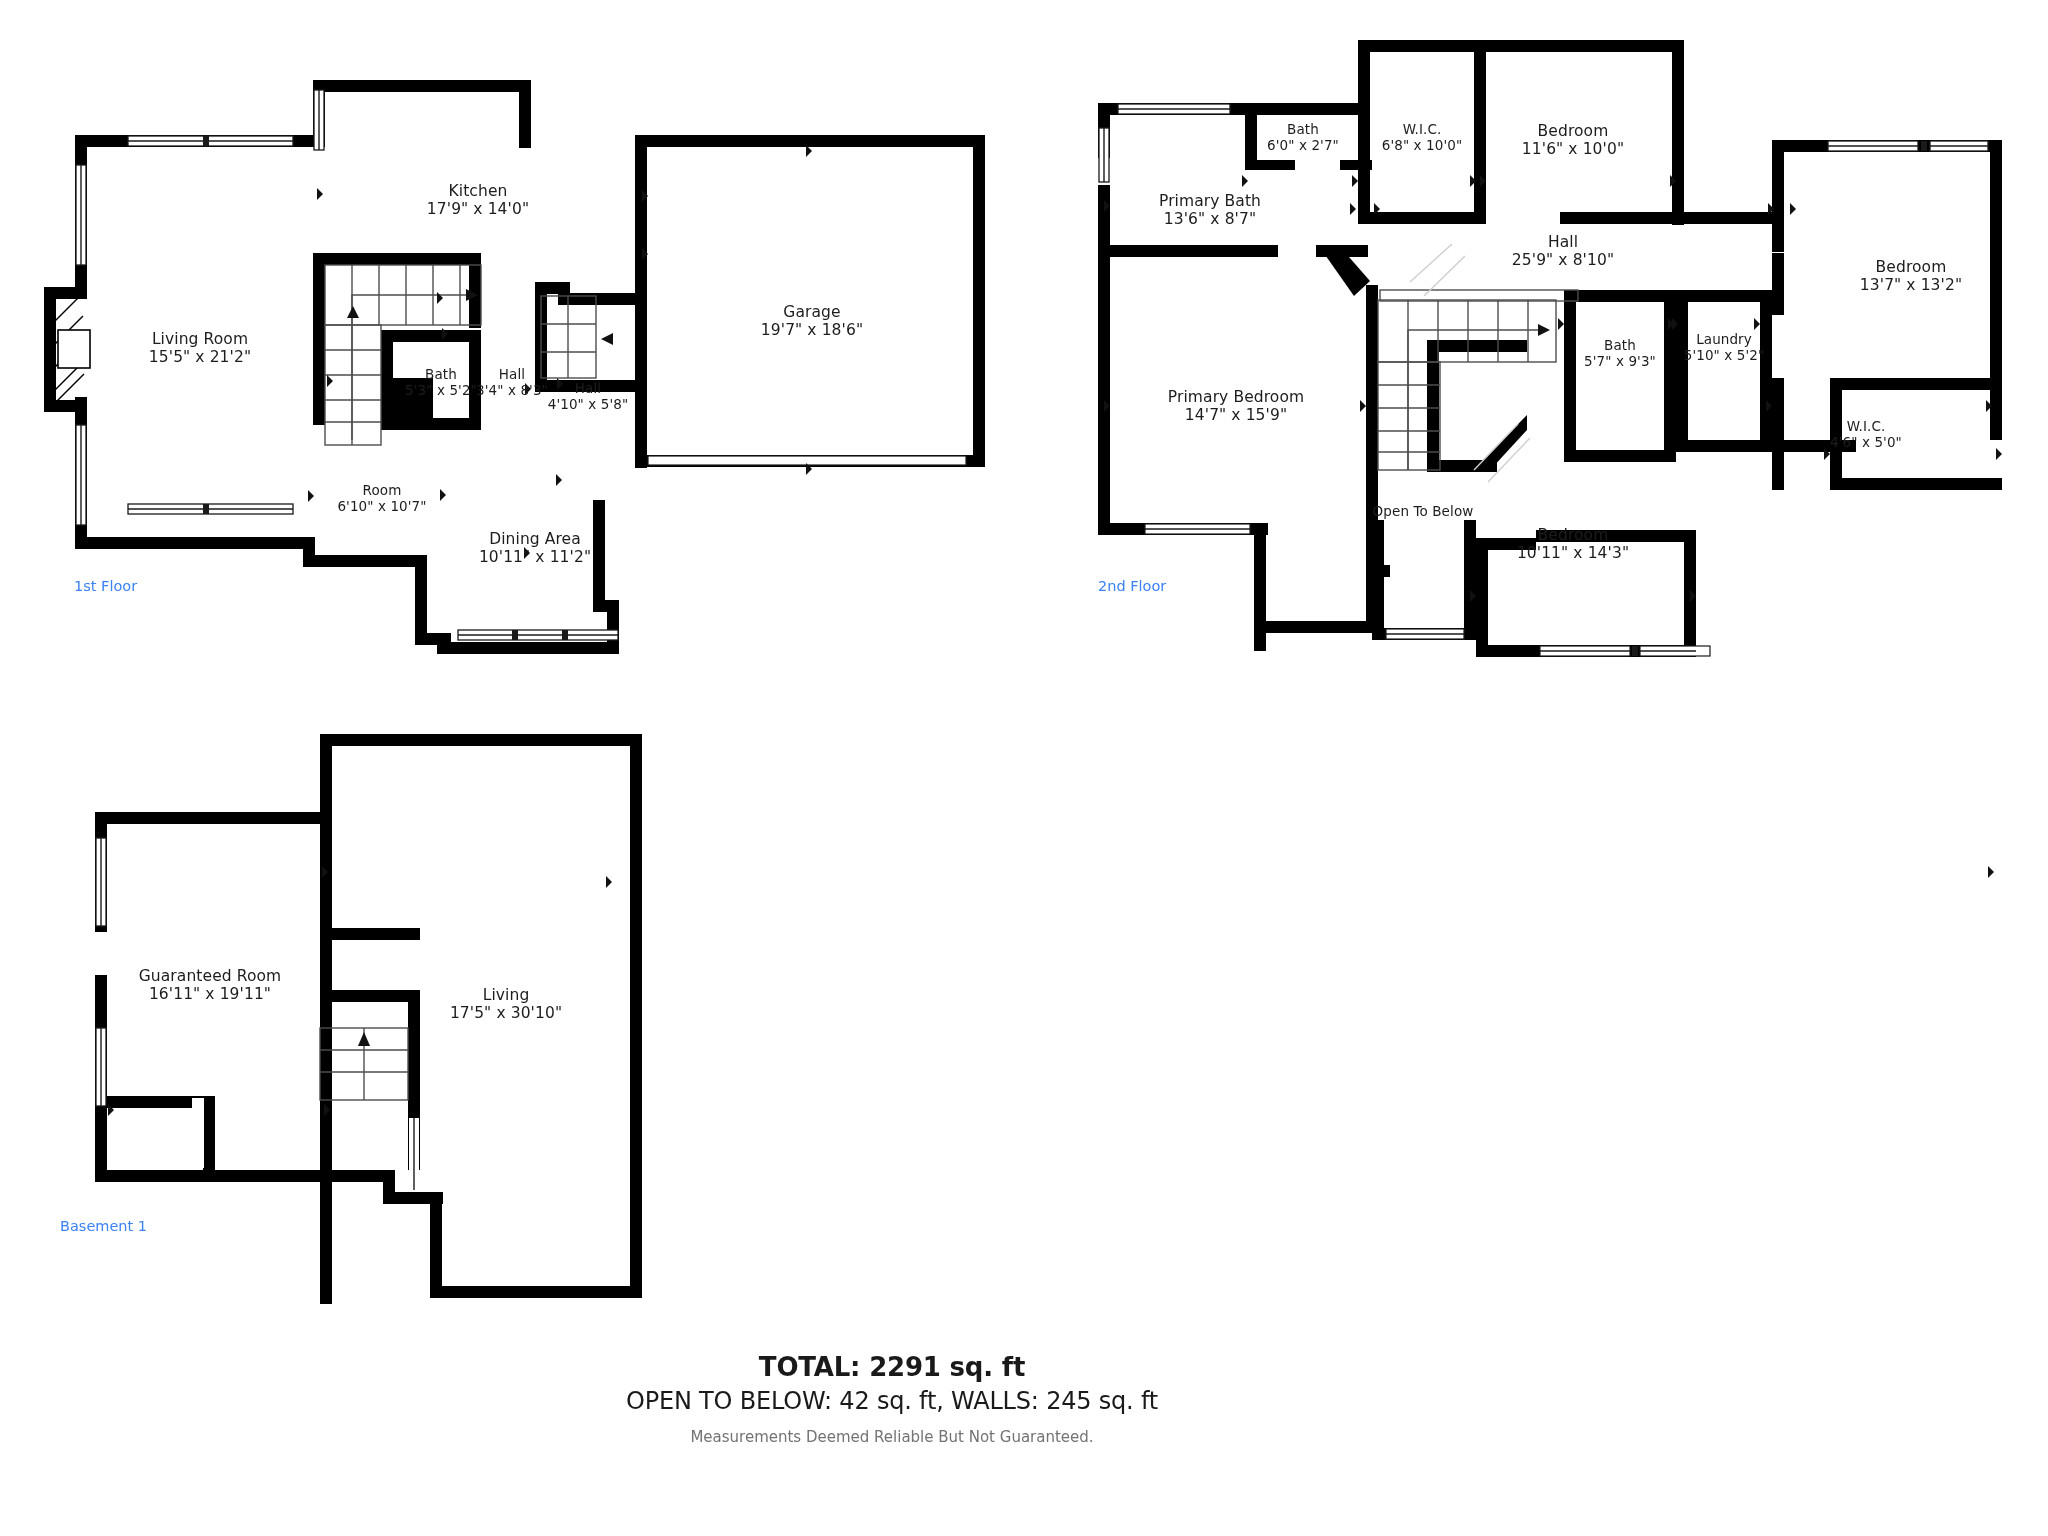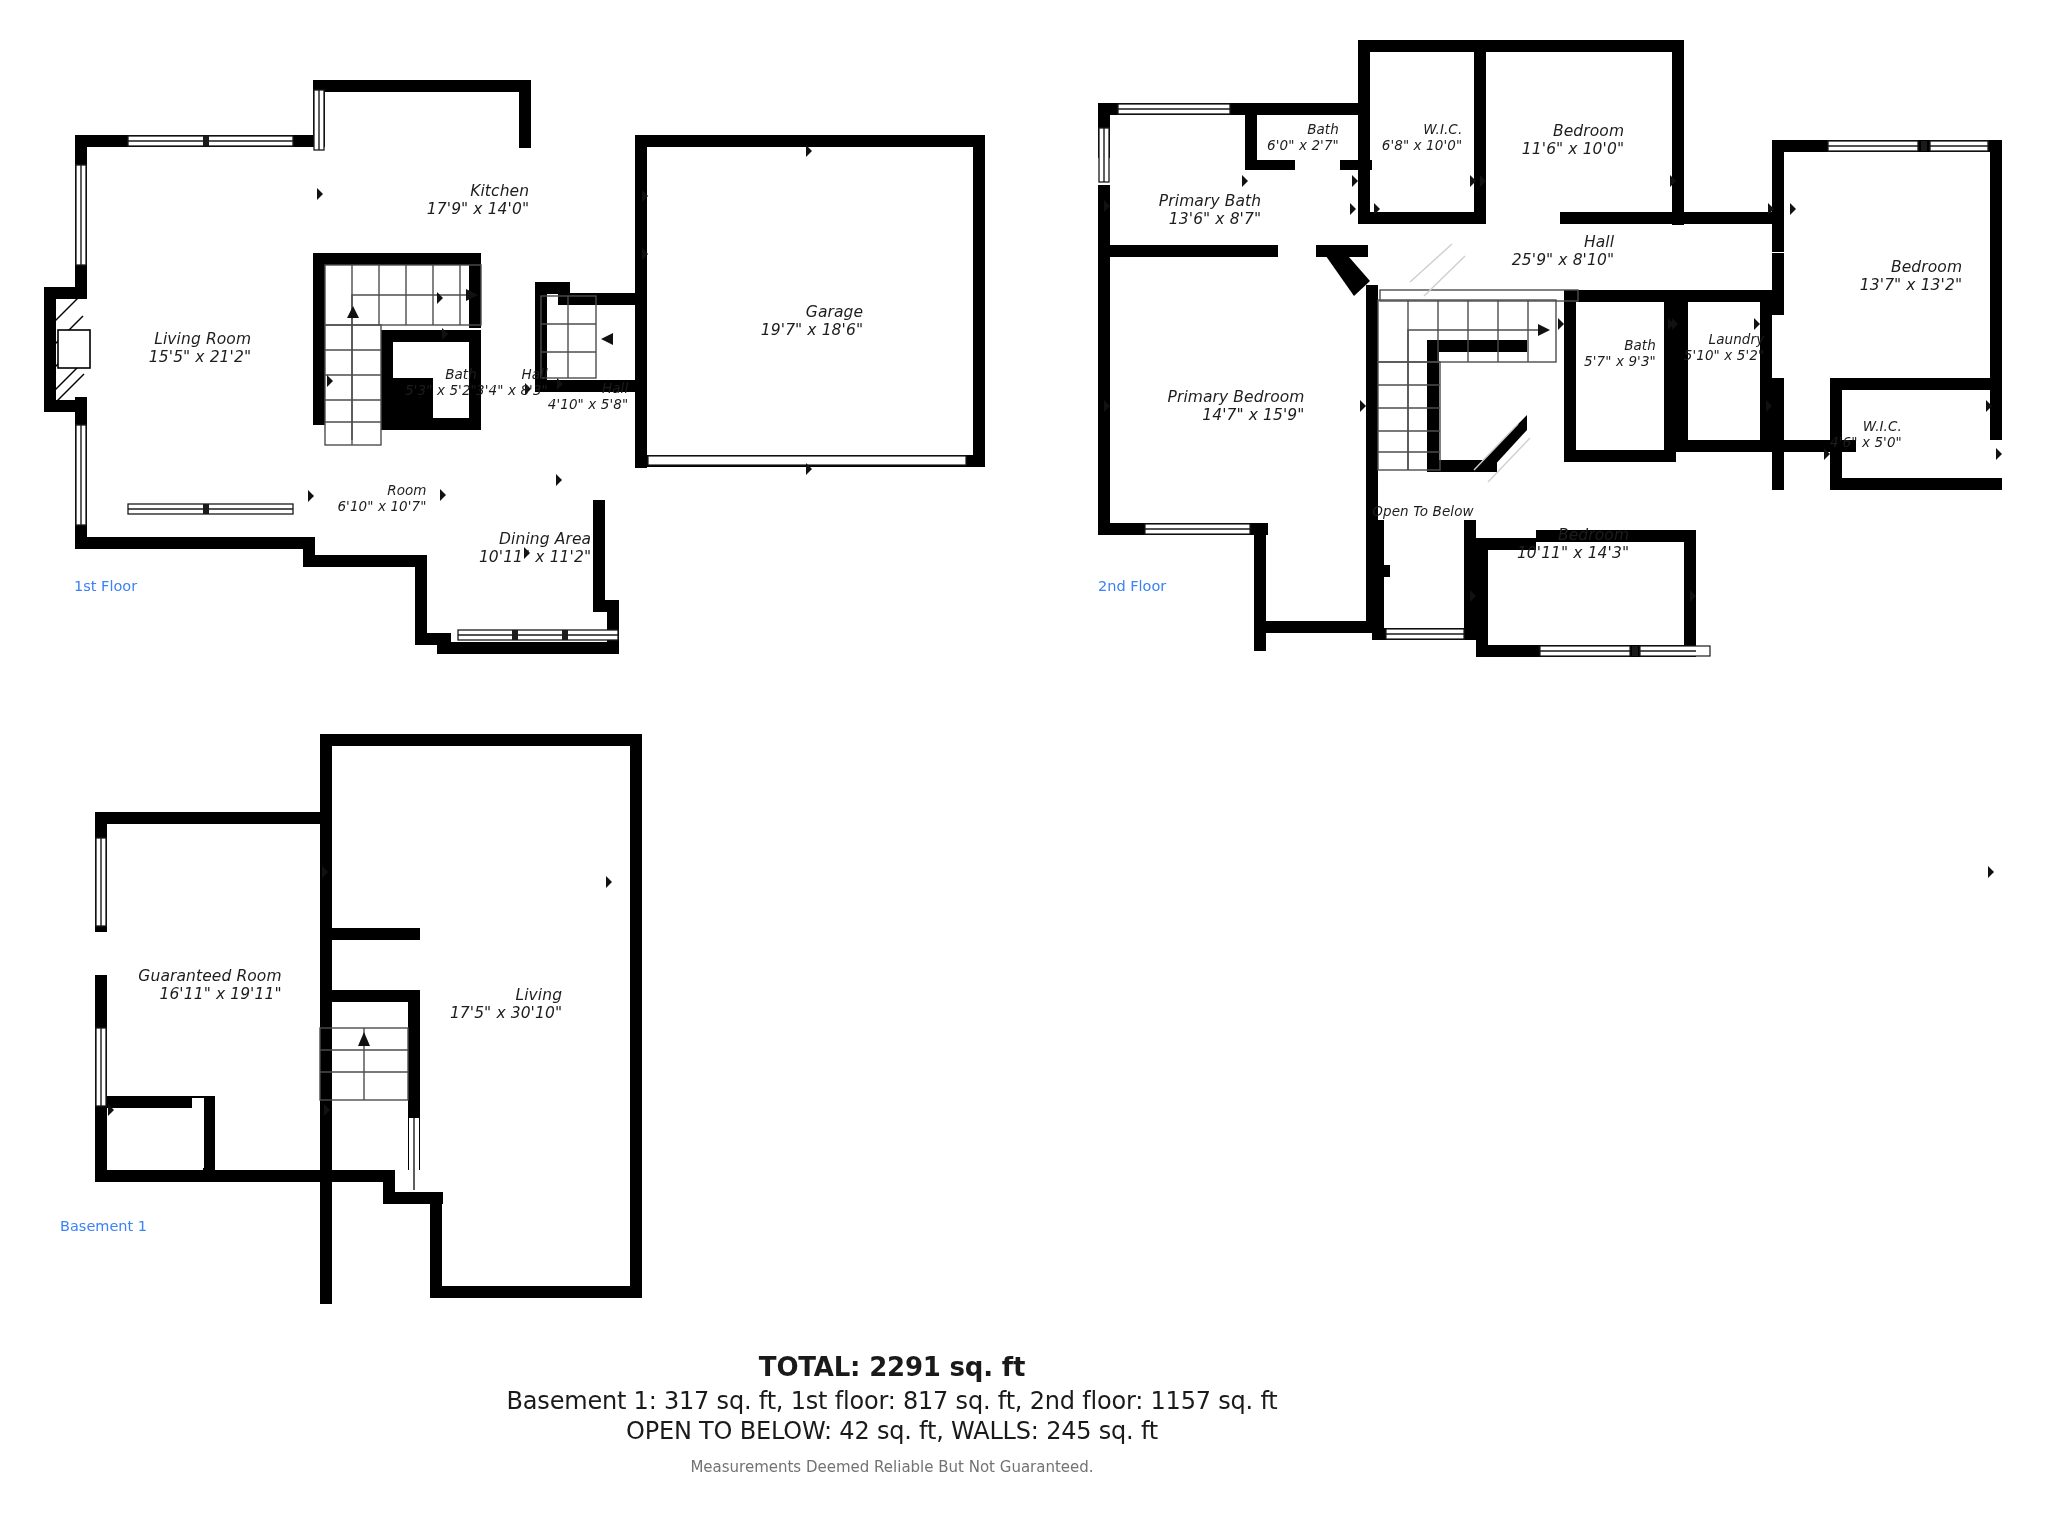--- a/index.html
+++ b/index.html
@@ -29,27 +29,26 @@
     height: 1536px;
   }
   .wall      { fill: #000000; }
   .stair     { fill: none; stroke: #4d4d4d; stroke-width: 1.4; }
   .winline   { fill: none; stroke: #1a1a1a; stroke-width: 1.4; }
   .dir       { fill: #111111; }
   .hatch     { fill: none; stroke: #000000; stroke-width: 1.5; }
 
   .lbl {
     position: absolute;
-    text-align: right;
+    text-align: center;
     line-height: 1.18;
     color: #1d1d1d;
     white-space: nowrap;
     transform: translate(-50%, 0);
     pointer-events: none;
-    font-style: italic;
   }
   .lbl .rname {
     display: block;
     font-size: 15.5px;
     letter-spacing: .1px;
   }
   .lbl .rdim {
     display: block;
     font-size: 15.5px;
     letter-spacing: .1px;
@@ -561,18 +560,17 @@
 
   <div class="lbl" style="left:506px; top:986px;">
     <span class="rname">Living</span>
     <span class="rdim">17'5" x 30'10"</span>
   </div>
 
   <div class="floor-tag" style="left:60px; top:1218px;">Basement 1</div>
 
   <div id="summary">
     <div class="total">TOTAL: 2291 sq. ft</div>
-    <div class="line">Basement 1: 317 sq. ft, 1st floor: 817 sq. ft, 2nd floor: 1157 sq. ft</div>
     <div class="line">OPEN TO BELOW: 42 sq. ft, WALLS: 245 sq. ft</div>
     <div class="disclaimer">Measurements Deemed Reliable But Not Guaranteed.</div>
   </div>
 
 </div>
 
 </body></html>

